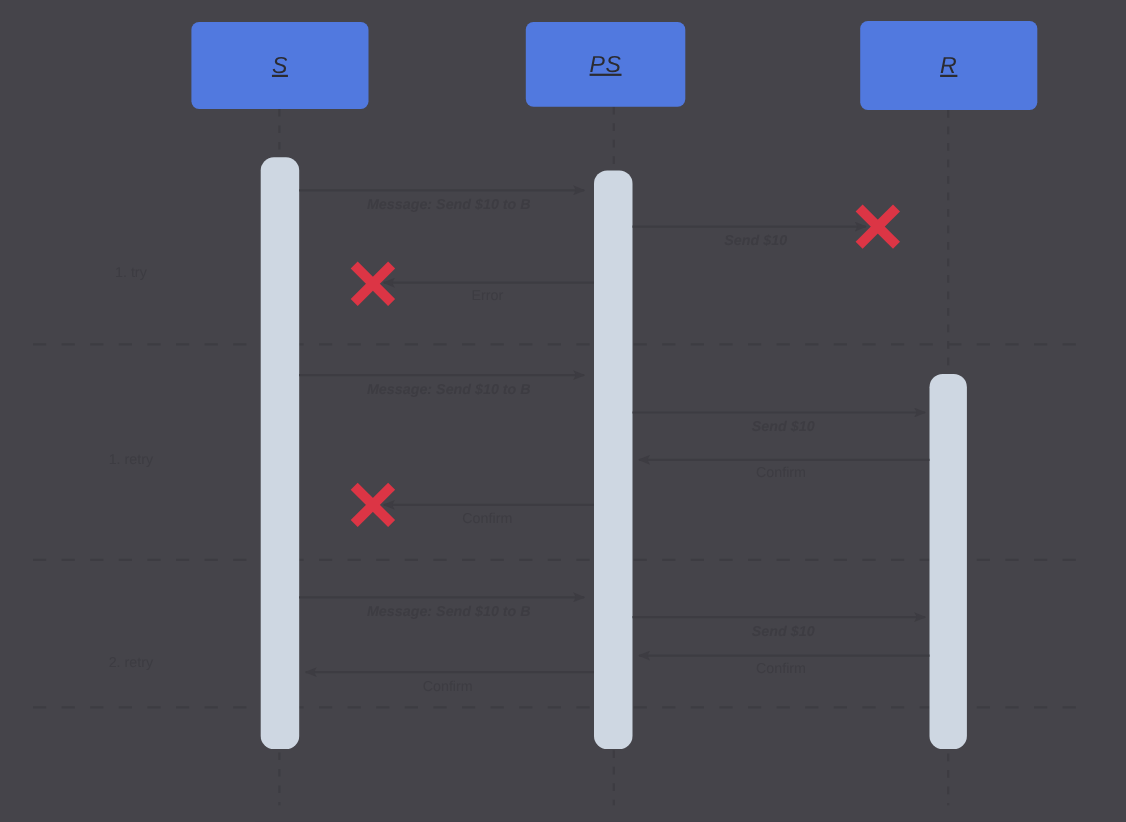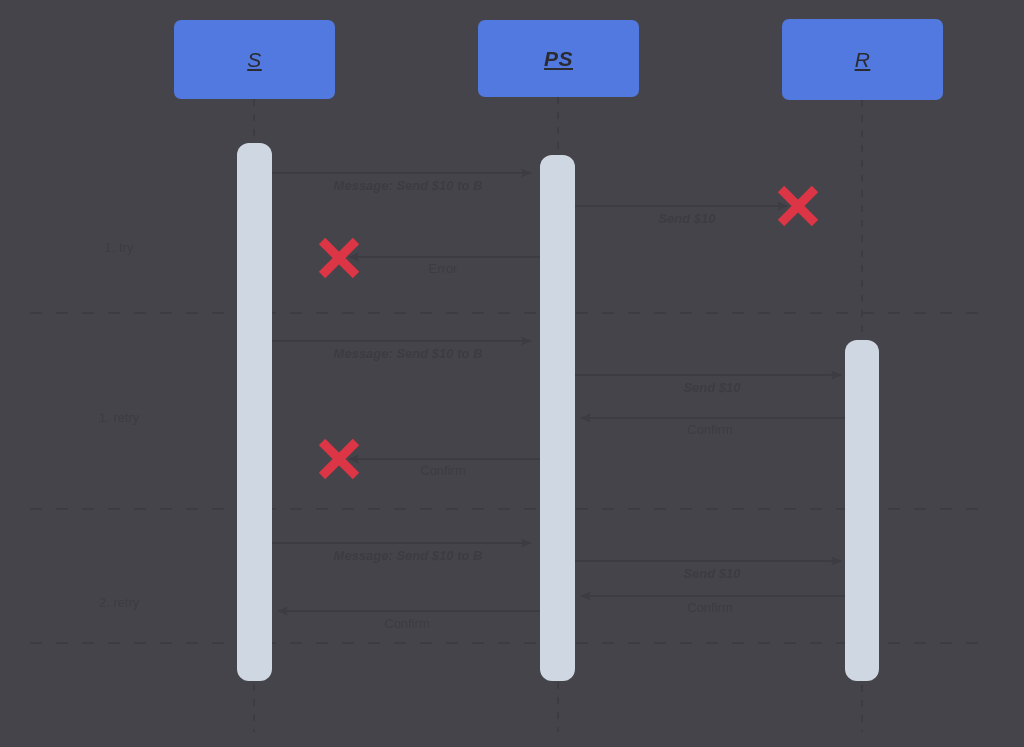--- a/index.html
+++ b/index.html
@@ -115,21 +115,21 @@
           <line x1="322" y1="442" x2="356" y2="476" stroke="#dc3545" stroke-width="9" stroke-linecap="butt"></line>
           <line x1="356" y1="442" x2="322" y2="476" stroke="#dc3545" stroke-width="9" stroke-linecap="butt"></line>
         </g>
       </g>
   </svg>
 
   <div id="participants-layer">
       <div class="participant-box" style="left: 174px; top: 20px; width: 161px; height: 79px; background: rgb(81, 121, 223);">
         <span class="participant-label">S</span>
       </div>
-      <div class="participant-box" style="left: 478px; top: 20px; width: 161px; height: 77px; background: rgb(81, 121, 223); font-weight: bold;">
+      <div class="participant-box" style="left: 478px; top: 20px; width: 145px; height: 77px; background: rgb(81, 121, 223);">
         <span class="participant-label">PS</span>
       </div>
       <div class="participant-box" style="left: 782px; top: 19px; width: 161px; height: 81px; background: rgb(81, 121, 223);">
         <span class="participant-label">R</span>
       </div>
     </div>
 
   <div id="labels-layer">
       <div class="msg-label italic" style="left: 408px; top: 178px;">Message: Send $10 to B</div>
       <div class="msg-label italic" style="left: 687px; top: 211px;">Send $10</div>

